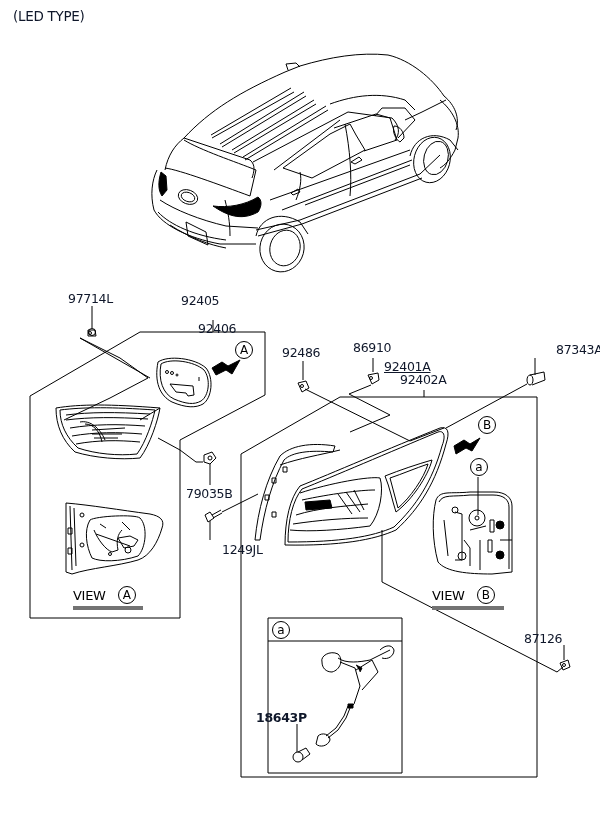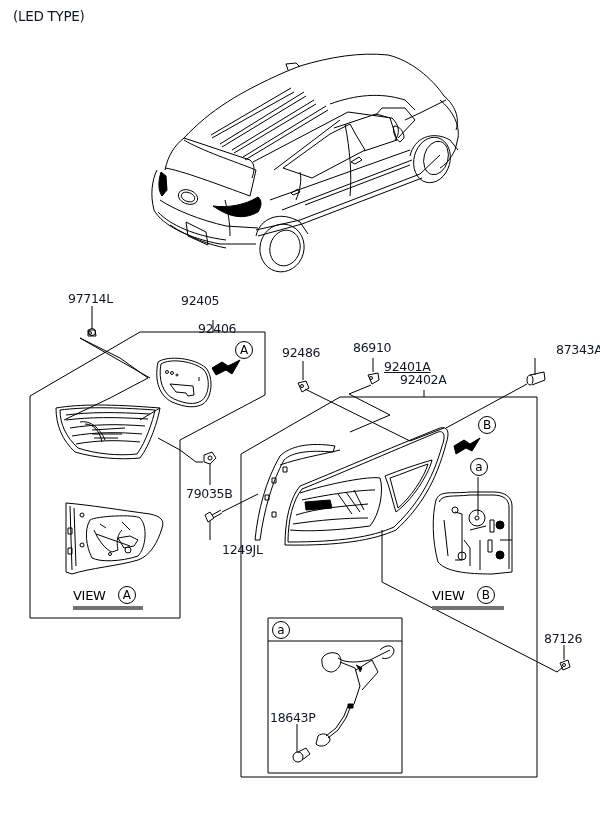--- a/index.html
+++ b/index.html
@@ -291,16 +291,16 @@
 <div class="lbl" style="left:400px;top:373px;text-align:center;">92402A</div>
 <div class="lbl" style="left:511px;top:343px;margin-left:45px;">87343A</div>
 
 <div class="circ" style="left:478px;top:416px;">B</div>
 <div class="circ" style="left:470px;top:458px;">a</div>
 
 <div class="view" style="left:432px;top:587px;width:72px;">
   <span>VIEW</span><span class="circ">B</span>
 </div>
 
-<div class="lbl" style="left:544px;top:632px;text-align:right;">87126</div>
+<div class="lbl" style="left:524px;top:632px;text-align:right;">87126</div>
 
 <div class="circ" style="left:272px;top:621px;">a</div>
-<div class="lbl" style="left:270px;top:711px;">18643P</div>
+<div class="lbl" style="left:256px;top:711px;font-weight:bold;">18643P</div>
 
 </body></html>

